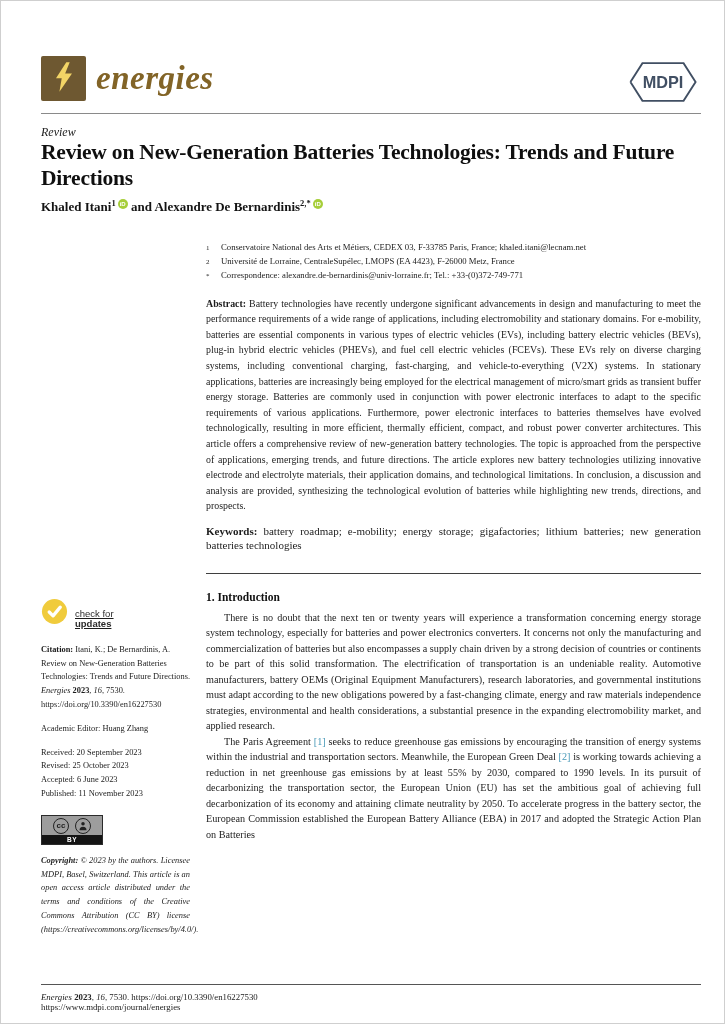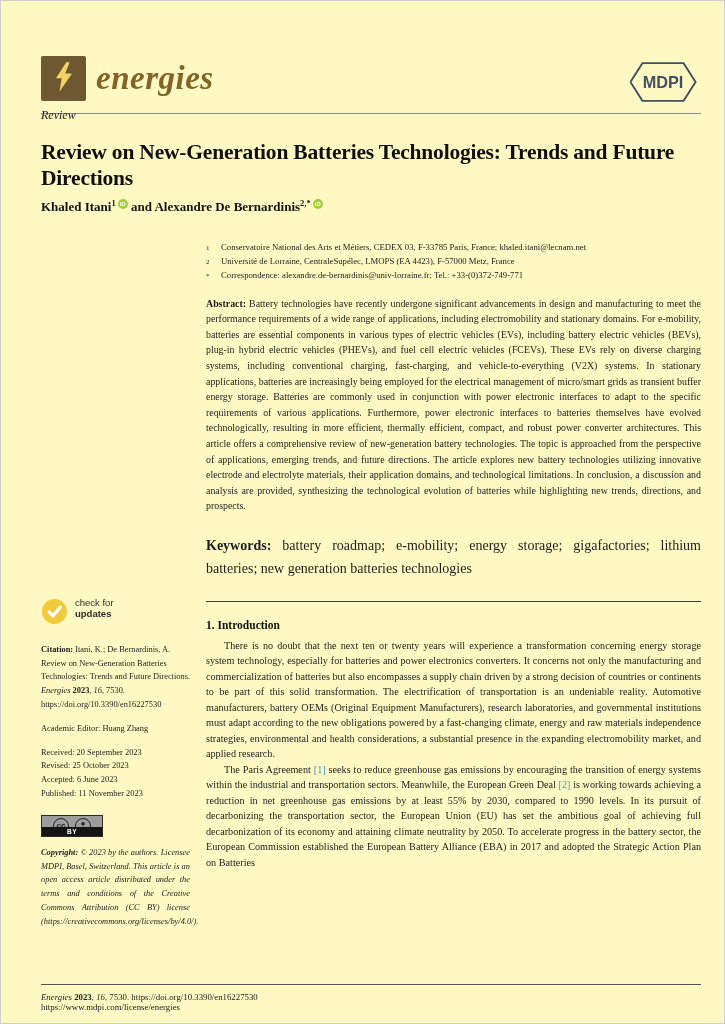--- a/index.html
+++ b/index.html
@@ -1,59 +1,59 @@
 <!DOCTYPE html>
 <html><head>
 <meta charset="utf-8">
 <style>
   * { margin:0; padding:0; box-sizing:border-box; }
   html,body { background:#e9e9e9; }
   .page {
     position:relative; width:725px; height:1024px; margin:0 auto;
-    background:#fef9c3; border:1px solid #cfcfcf; overflow:hidden;
+    background:#ffffff; border:1px solid #cfcfcf; overflow:hidden;
     font-family:"Liberation Serif","DejaVu Serif",serif; color:#1c1c1c;
   }
   
   .header { position:absolute; left:40px; top:55px; width:660px; display:flex; justify-content:space-between; align-items:flex-start; }
   .journal-logo { display:flex; align-items:center; cursor:pointer; }
   .logo-box { width:45px; height:45px; background:#6e5831; border-radius:2px; display:flex; align-items:center; justify-content:center; }
   .journal-name { font-style:italic; font-weight:bold; font-size:33px; color:#826427; margin-left:10px; letter-spacing:.5px; }
   .mdpi-logo { margin-top:2px; cursor:pointer;text-align:center; }
   .header-rule { position:absolute; left:40px; top:112px; width:660px; height:1px; background:#8a8a8a; }
   
-  .review-label { position:absolute; left:40px; top:107px; font-style:italic; font-size:12px; color:#222; }
+  .review-label { position:absolute; left:40px; top:124px; font-style:italic; font-size:12px; color:#222; }
   .article-title { position:absolute; left:40px; top:138px; width:640px; font-weight:bold; font-size:21.5px; line-height:26px; color:#0f0f0f; letter-spacing:-0.2px; }
   .authors { position:absolute; left:40px; top:197px; font-size:13px; font-weight:bold; color:#141414; }
   .authors sup { font-size:8.5px; font-weight:bold; }
   .orcid { display:inline-block; width:10px; height:10px; border-radius:50%; background:#a6ce39; color:#fff;
            font-family:"Liberation Sans",sans-serif; font-size:6px; font-weight:bold; text-align:center; line-height:10px;
            vertical-align:super; margin-left:2px; cursor:pointer; }
   
   .right-col { position:absolute; left:205px; top:240px; width:495px; }
   .affiliations { font-size:8.7px; line-height:13.2px; color:#1c1c1c; }
   .aff-row { display:flex; }
   .aff-marker { width:15px; flex:0 0 15px; font-size:7px; vertical-align:top; padding-top:1px; }
   .abstract { margin-top:12px; font-size:9.9px; line-height:15.6px; text-align:justify; }
-  .keywords { margin-top:20px; font-size:14px; line-height:23px; text-align:justify; }
+  .keywords { margin-top:10px; font-size:11px; line-height:14px; text-align:justify; }
   .bold-label { font-weight:bold; }
   .section-divider { margin-top:21px; height:1px; background:#3f3f3f; }
   .section-heading { margin-top:17px; font-weight:bold; font-size:11.5px; color:#101010; }
   .body-para { margin-top:7px; font-size:10.2px; line-height:15.5px; text-align:justify; text-indent:18px; }
   .body-para + .body-para { margin-top:0; }
   .ref-link { color:#4798b7; cursor:pointer; }
   
   .sidebar { position:absolute; left:40px; top:597px; width:149px; font-size:8.4px; line-height:13.8px; color:#1c1c1c; }
-  .updates-badge { display:flex; align-items:flex-start; cursor:pointer; }
+  .updates-badge { display:flex; align-items:flex-end; cursor:pointer;text-decoration:underline; }
   .updates-text { margin-left:7px; font-family:"Liberation Sans",sans-serif; font-size:9.5px; line-height:10.5px; color:#2b2b2b; }
   .updates-text .u2 { font-weight:bold; }
   .citation-block { margin-top:13px; }
   .editor-block { margin-top:10px; }
   .dates-block { margin-top:10px; }
   .italic { font-style:italic; }
-  .cc-badge { margin-top:14px; width:62px; height:22px; background:#9d9d9d; border:1px solid #2b2b2b; position:relative; cursor:pointer; }
+  .cc-badge { margin-top:14px; width:62px; height:30px; background:#9d9d9d; border:1px solid #2b2b2b; position:relative; cursor:pointer; }
   .cc-circles { display:flex; justify-content:center; gap:6px; margin-top:2px; }
   .cc-circle { width:16px; height:16px; border:1.8px solid #222; border-radius:50%; display:flex; align-items:center; justify-content:center;
                font-family:"Liberation Sans",sans-serif; font-size:8px; font-weight:bold; color:#222; }
   .cc-strip { position:absolute; left:0; right:0; bottom:0; height:9px; background:#141414; color:#fff; text-align:center;
               font-family:"Liberation Sans",sans-serif; font-size:6.5px; font-weight:bold; line-height:9px; letter-spacing:.5px; }
   .copyright-block { margin-top:9px; text-align:justify;font-style:italic; }
   
   .footer-rule { position:absolute; left:40px; top:983px; width:660px; height:1px; background:#555; }
   .footer { position:absolute; left:40px; top:991px; width:660px; display:flex; justify-content:space-between; font-size:8.8px; color:#222;flex-direction:column; }
 </style>
@@ -89,21 +89,21 @@
   </div>
 
   <div class="right-col">
     <div class="affiliations">
       <div class="aff-row">
         <span class="aff-marker">1</span>
         <span>Conservatoire National des Arts et Métiers, CEDEX 03, F-33785 Paris, France; khaled.itani@lecnam.net</span>
       </div>
       <div class="aff-row">
         <span class="aff-marker">2</span>
-        <span>Université de Lorraine, CentraleSupélec, LMOPS (EA 4423), F-57000 Metz, France</span>
+        <span>Université de Lorraine, CentraleSupélec, LMOPS (EA 4423), F-26000 Metz, France</span>
       </div>
       <div class="aff-row">
         <span class="aff-marker">*</span>
         <span>Correspondence: alexandre.de-bernardinis@univ-lorraine.fr; Tel.: +33-(0)372-749-771</span>
       </div>
     </div>
 
     <p class="abstract"><span class="bold-label">Abstract:</span><span> Battery technologies have recently undergone significant advancements in design and manufacturing to meet the performance requirements of a wide range of applications, including electromobility and stationary domains. For e-mobility, batteries are essential components in various types of electric vehicles (EVs), including battery electric vehicles (BEVs), plug-in hybrid electric vehicles (PHEVs), and fuel cell electric vehicles (FCEVs).  These EVs rely on diverse charging systems, including conventional charging, fast-charging, and vehicle-to-everything (V2X) systems. In stationary applications, batteries are increasingly being employed for the electrical management of micro/smart grids as transient buffer energy storage. Batteries are commonly used in conjunction with power electronic interfaces to adapt to the specific requirements of various applications. Furthermore, power electronic interfaces to batteries themselves have evolved technologically, resulting in more efficient, thermally efficient, compact, and robust power converter architectures. This article offers a comprehensive review of new-generation battery technologies. The topic is approached from the perspective of applications, emerging trends, and future directions. The article explores new battery technologies utilizing innovative electrode and electrolyte materials, their application domains, and technological limitations. In conclusion, a discussion and analysis are provided, synthesizing the technological evolution of batteries while highlighting new trends, directions, and prospects.</span></p>
 
     <p class="keywords"><span class="bold-label">Keywords:</span><span> battery roadmap; e-mobility; energy storage; gigafactories; lithium batteries; new generation batteries technologies</span></p>
@@ -154,16 +154,16 @@
       </div>
       <div class="cc-strip">BY</div>
     </div>
 
     <div class="copyright-block"><span class="bold-label">Copyright:</span><span> © 2023 by the authors. Licensee MDPI, Basel, Switzerland. This article is an open access article distributed under the terms and conditions of the Creative Commons Attribution (CC BY) license (https://creativecommons.org/licenses/by/4.0/).</span></div>
   </div>
 
   <div class="footer-rule"></div>
   <div class="footer">
     <span><span class="italic">Energies</span><span> </span><span class="bold-label">2023</span><span>, </span><span class="italic">16</span><span>, 7530. https://doi.org/10.3390/en16227530</span></span>
-    <span>https://www.mdpi.com/license/energies</span>
+    <span>https://www.mdpi.com/journal/energies</span>
   </div>
 
 </div>
 
 </body></html>

